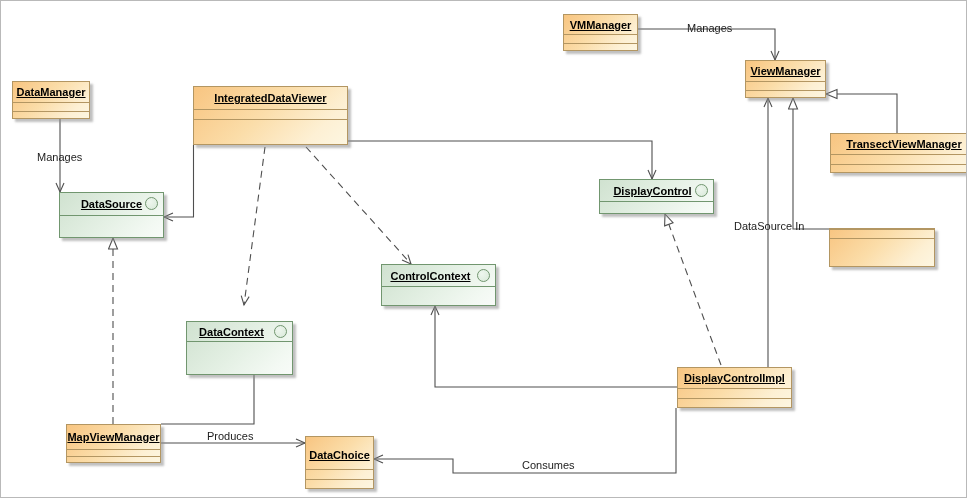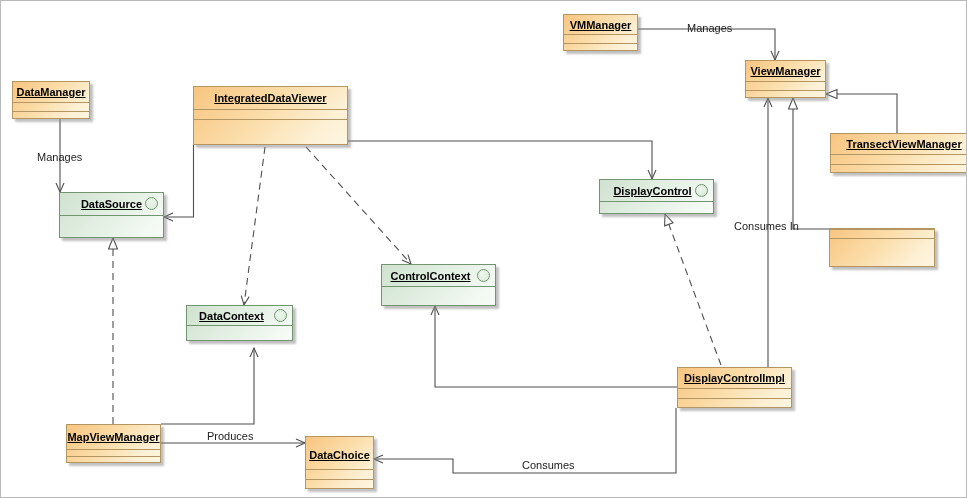--- a/index.html
+++ b/index.html
@@ -160,21 +160,21 @@
   </div>
 
   <div class="node interface" style="left:380px;top:263px;width:115px;height:42px">
     <div class="title" style="height:21px;padding-right:16px">
       <span>ControlContext</span>
       <span class="iface-circle"></span>
     </div>
     <div class="row fill"></div>
   </div>
 
-  <div class="node interface" style="left:185px;top:304px;width:107px;height:36px">
+  <div class="node interface" style="left:185px;top:320px;width:107px;height:54px">
     <div class="title" style="height:19px;padding-right:16px">
       <span>DataContext</span>
       <span class="iface-circle"></span>
     </div>
     <div class="row fill"></div>
   </div>
 
   <div class="node class" style="left:676px;top:366px;width:115px;height:41px">
     <div class="title" style="height:20px">
         <span>DisplayControlImpl</span>
@@ -194,17 +194,17 @@
   <div class="node class" style="left:304px;top:435px;width:69px;height:53px">
     <div class="title" style="height:32px;align-items:flex-start;padding-top:12px">
       <span>DataChoice</span>
     </div>
     <div class="row" style="height:10px"></div>
     <div class="row fill"></div>
   </div>
 
   <div class="edge-label" style="left:36px;top:150px">Manages</div>
   <div class="edge-label" style="left:686px;top:21px">Manages</div>
-  <div class="edge-label" style="left:733px;top:219px">Consumes In</div>
+  <div class="edge-label" style="left:733px;top:219px">DataSource In</div>
   <div class="edge-label" style="left:206px;top:429px">Produces</div>
   <div class="edge-label" style="left:521px;top:458px">Consumes</div>
 
 </div>
 
 </body></html>

